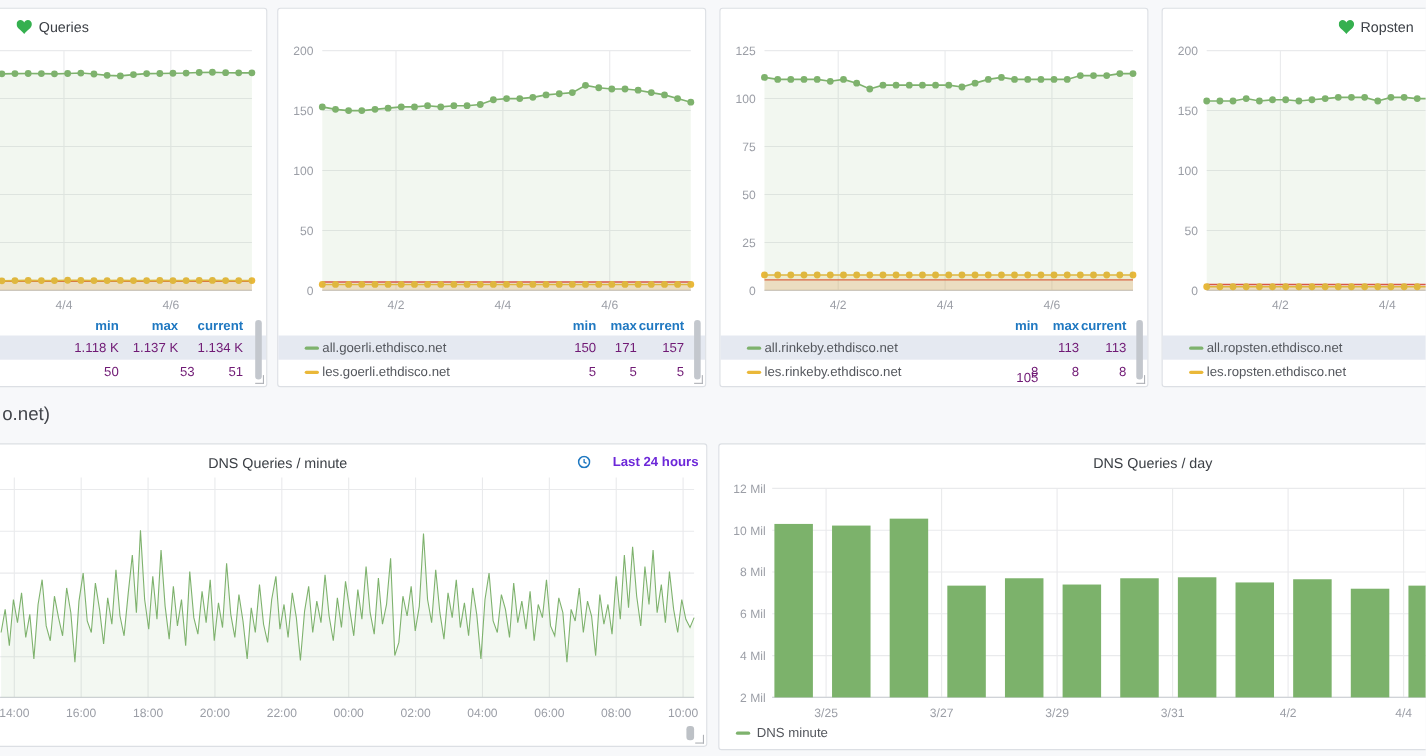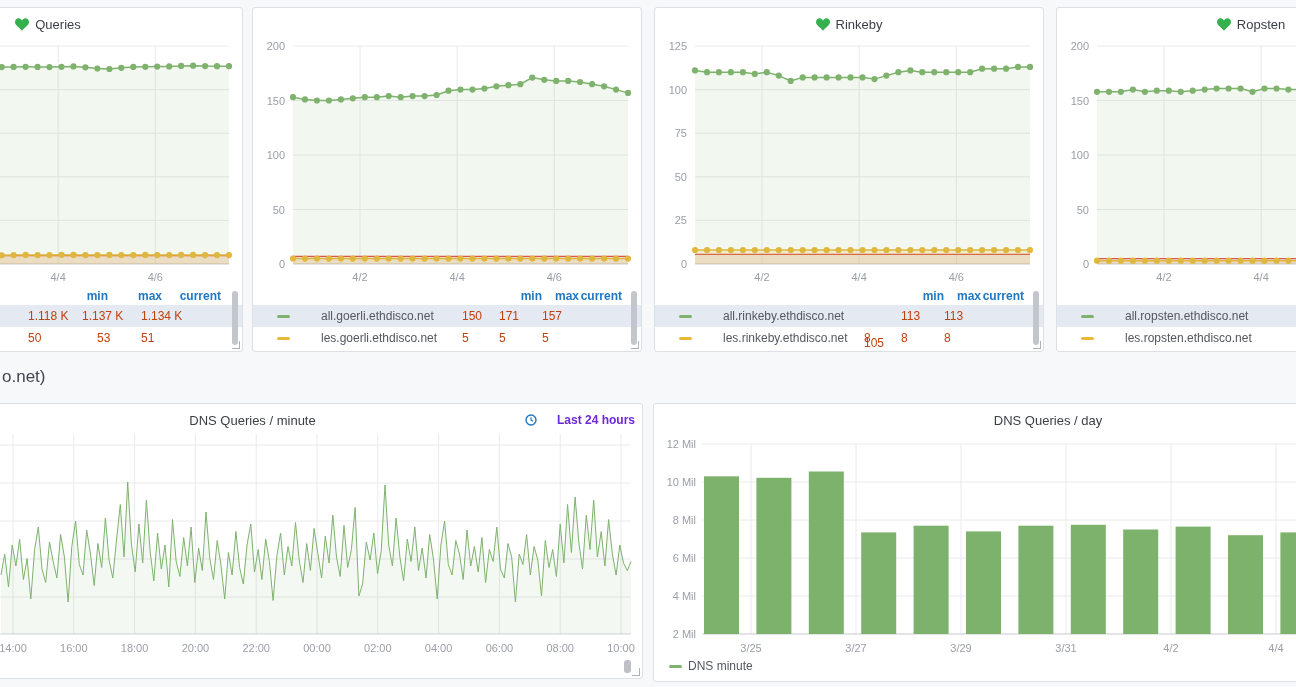--- a/index.html
+++ b/index.html
@@ -18,22 +18,22 @@
   }
   .ptitle svg{flex:0 0 auto;}
   .cplot{position:absolute;left:0;top:0;}
   .ax{font-size:11px;fill:#9b9ea6;font-family:"Liberation Sans",sans-serif;}
   .legend{position:absolute;top:281px;left:0;right:0;font-size:12px;color:#54575d;}
   .lhead{position:relative;height:16px;}
   .lcol{position:absolute;top:0;width:80px;text-align:right;color:#1f78c1;font-weight:700;font-size:12px;}
   .lrow{position:relative;height:22px;}
   .lrow.hl{background:#e5e9f1;}
   .ldash{position:absolute;left:24px;top:10px;width:13px;height:3px;border-radius:2px;}
-  .lname{position:absolute;left:40px;top:4px;white-space:nowrap;margin-left:28px;}
-  .lval{position:absolute;top:4px;width:80px;text-align:left;color:#c2410c;}
+  .lname{position:absolute;left:40px;top:4px;white-space:nowrap;}
+  .lval{position:absolute;top:4px;width:80px;text-align:right;color:#701a75;}
   .lg-scroll{position:absolute;right:4px;top:283px;width:6px;height:54px;border-radius:3px;background:#c3c7cd;z-index:4;}
   .vscroll{position:absolute;right:11px;bottom:5px;width:7px;height:13px;border-radius:3px;background:#bdc1c6;z-index:4;}
   .resize{position:absolute;right:2px;bottom:2px;width:7px;height:7px;border-right:1px solid #aeb1b6;border-bottom:1px solid #aeb1b6;z-index:4;cursor:nwse-resize;}
   .rowtitle{position:absolute;left:0;top:352px;width:400px;height:50px;padding:15px 0 0 2px;box-sizing:border-box;font-size:17px;color:#43464c;cursor:pointer;}
   .timerange{
     position:absolute;top:9px;right:7px;z-index:3;display:flex;align-items:center;gap:20px;
     font-size:12px;font-weight:700;color:#6d28d9;cursor:pointer;
   }
   .daylegend{position:absolute;left:15px;top:255px;display:flex;align-items:center;gap:6px;font-size:12px;color:#54575d;z-index:3;}
   .daylegend .ldash{position:static;}
@@ -251,26 +251,20 @@
         <span class="lval" style="right: 99px;">5</span>
         <span class="lval" style="right: 62px;">5</span>
         <span class="lval" style="right: 19px;">5</span>
       </div>
     </div>
   <div class="lg-scroll"></div>
   <div class="resize"></div>
 </section>
 
 <section class="panel" style="left:654px;top:7px;width:390px;height:345px;">
-  <header class="ptitle">
-    <svg width="14" height="13" viewBox="0 0 32 29">
-        <path d="M23.6 0c-3.4 0-6.4 2.2-7.6 5.3C14.8 2.2 11.8 0 8.4 0 3.8 0 0 3.8 0 8.4c0 9.2 9.4 11.8 16 20.6 6.6-8.8 16-11.4 16-20.6C32 3.8 28.2 0 23.6 0z" fill="#35b04f"></path>
-      </svg>
-    <span>Rinkeby</span>
-  </header>
   <svg class="cplot" width="390" height="281">
       <line x1="40" y1="38" x2="375" y2="38" stroke="#e9eaec" stroke-width="1"></line>
       <line x1="40" y1="81.6" x2="375" y2="81.6" stroke="#e9eaec" stroke-width="1"></line>
       <line x1="40" y1="125.2" x2="375" y2="125.2" stroke="#e9eaec" stroke-width="1"></line>
       <line x1="40" y1="168.8" x2="375" y2="168.8" stroke="#e9eaec" stroke-width="1"></line>
       <line x1="40" y1="212.4" x2="375" y2="212.4" stroke="#e9eaec" stroke-width="1"></line>
       <line x1="40" y1="256" x2="375" y2="256" stroke="#e9eaec" stroke-width="1"></line>
       <text x="32" y="42" text-anchor="end" class="ax">125</text>
       <text x="32" y="85.6" text-anchor="end" class="ax">100</text>
       <text x="32" y="129.2" text-anchor="end" class="ax">75</text>

